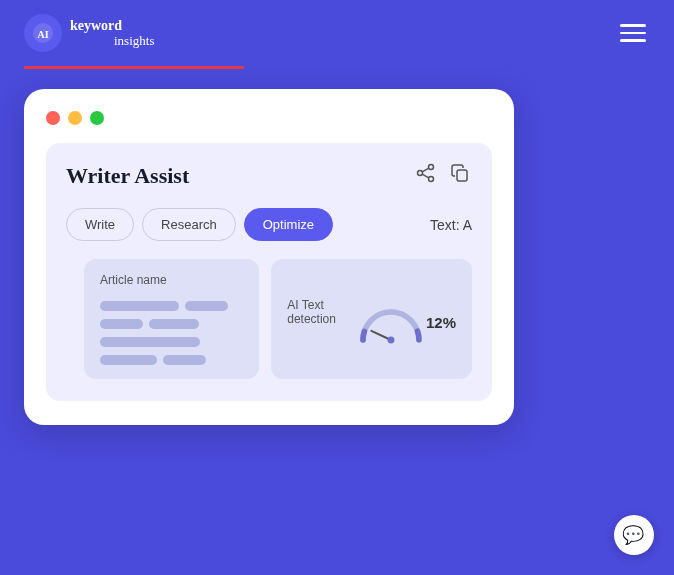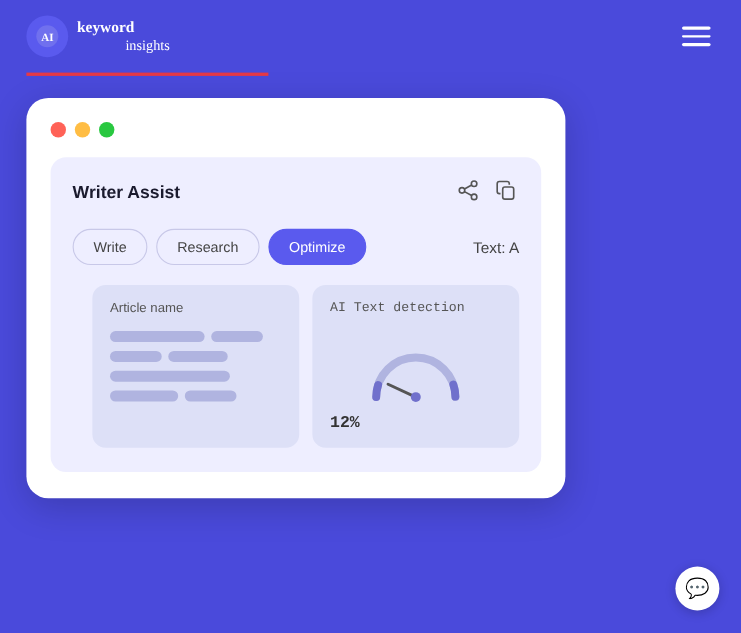--- a/index.html
+++ b/index.html
@@ -129,23 +129,24 @@
 
     
     .title-row {
       display: flex;
       align-items: center;
       justify-content: space-between;
       margin-bottom: 18px;
     }
 
     .writer-assist-title {
-      font-size: 16px;
+      font-size: 22px;
       font-weight: 700;
       color: #1a1a2e;
+      font-family: Liberation Serif, serif;
     }
 
     .title-actions {
       display: flex;
       gap: 10px;
     }
 
     .icon-btn {
       background: none;
       border: none;
@@ -226,23 +227,22 @@
       border-radius: 5px;
       background: #b0b4e0;
     }
 
     .panel-right {
       background: #dde0f7;
       border-radius: 12px;
       padding: 14px 16px;
       flex: 1;
       display: flex;
-      flex-direction: column;
-      align-items: flex-start;
-      font-family: Liberation Mono, monospace;
+      flex-direction: row;
+      align-items: center;
     }
 
     
     .gauge-container {
       width: 90px;
       height: 55px;
       position: relative;
       margin: 10px auto 4px;
     }
 

